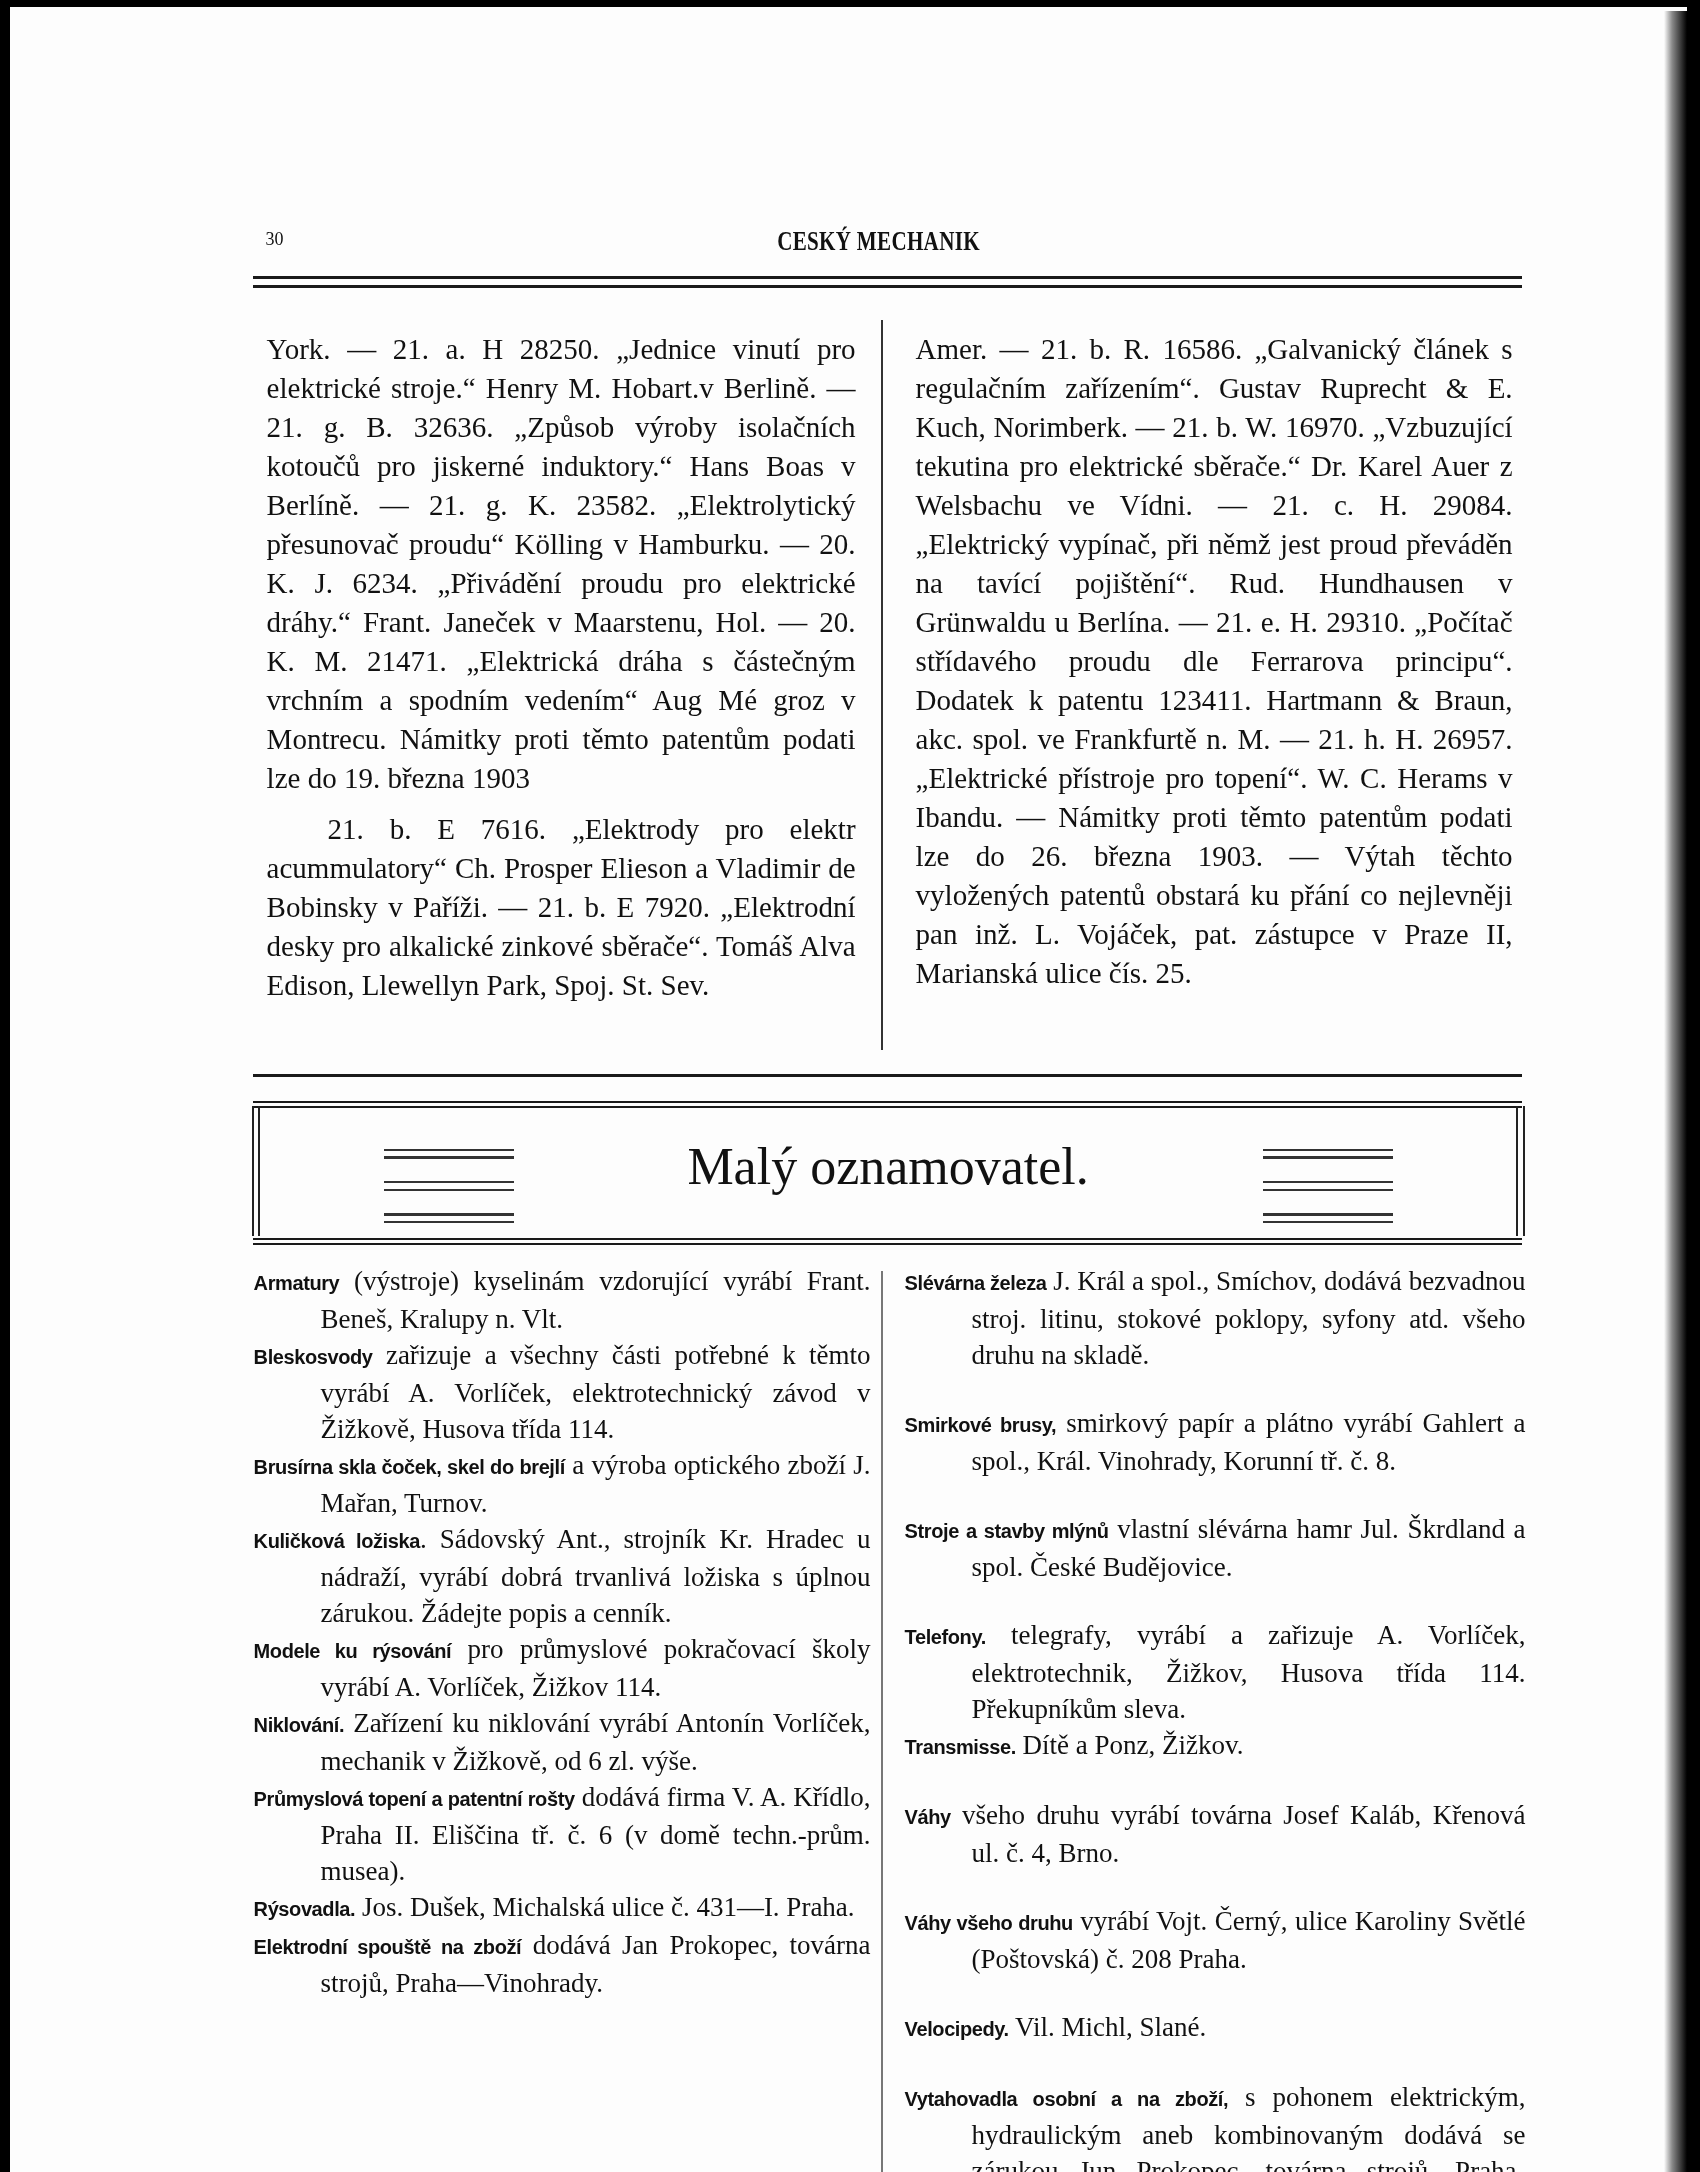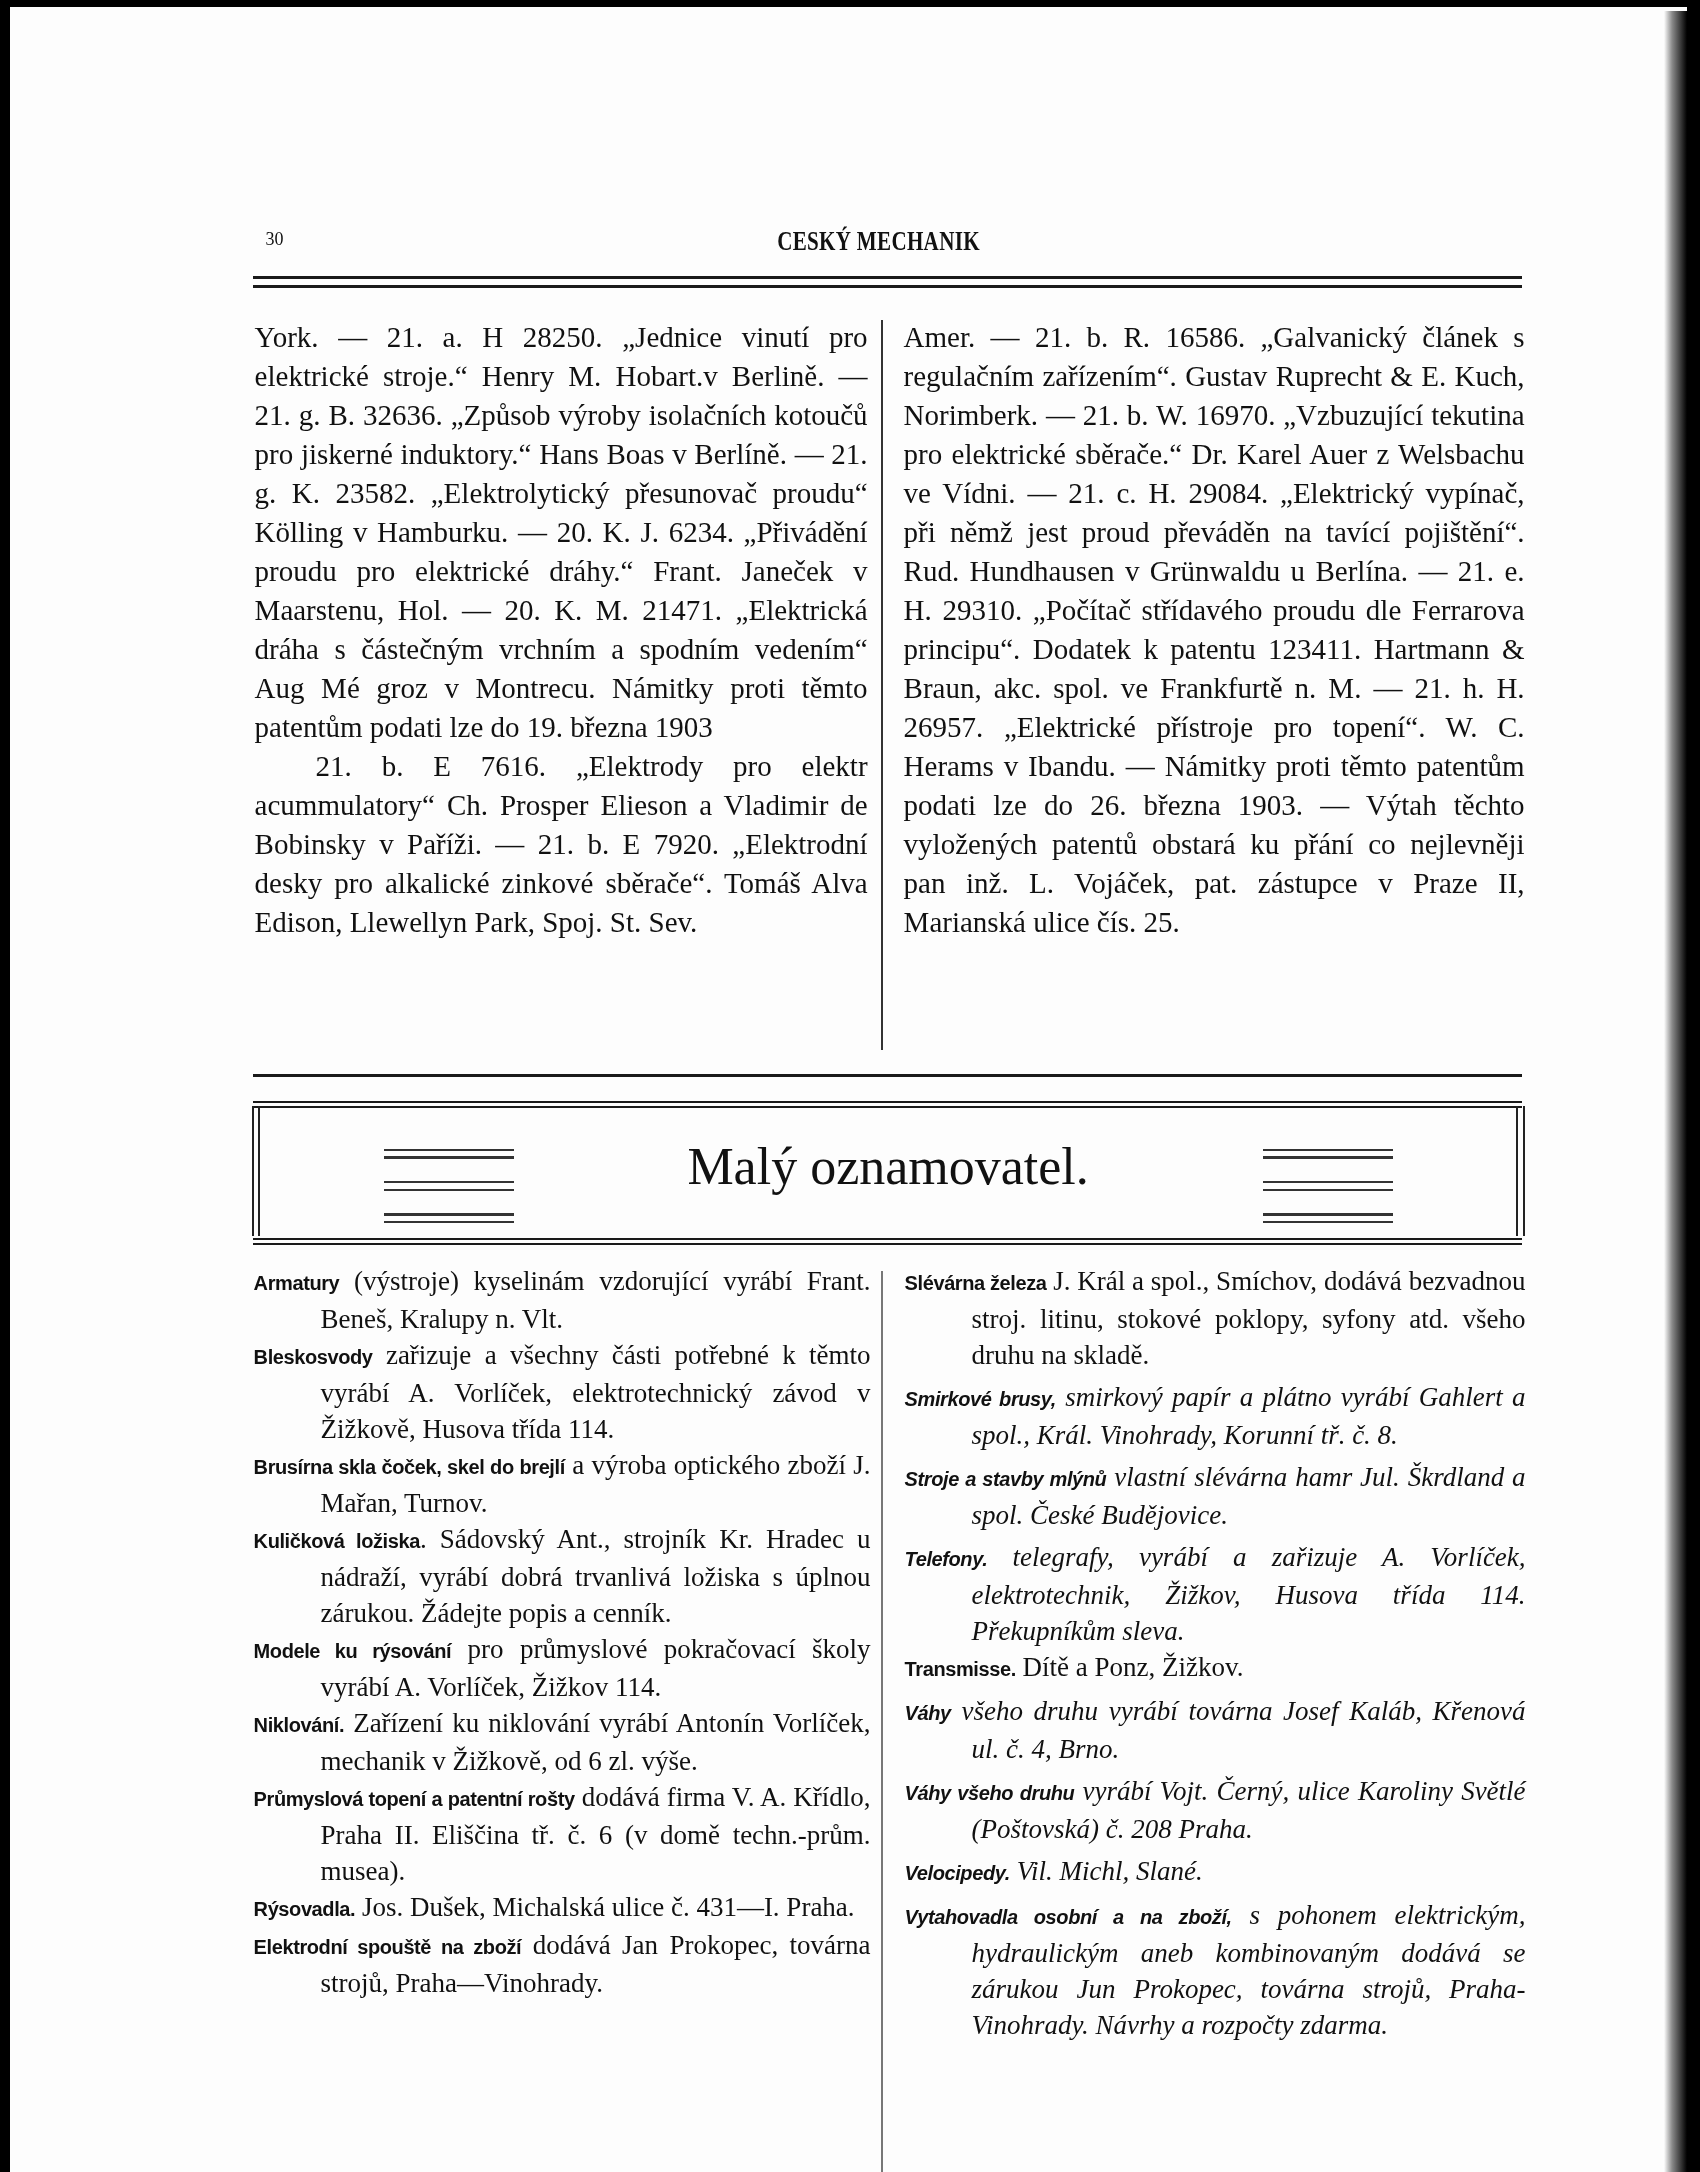--- a/index.html
+++ b/index.html
@@ -16,21 +16,21 @@
   .serif { font-family: "Liberation Serif", "DejaVu Serif", serif; color: #111; }
 
   
   .hdr-num  { position: absolute; left: 256px; top: 222px; font-size: 18px; }
   .hdr-title{ position: absolute; left: 521px; width: 695px; top: 219px; text-align: center;
               font-size: 27px; font-weight: bold; letter-spacing: 0.4px; transform: scaleX(0.78); }
   .rule { position: absolute; height: 3px; background: #1a1a1a; }
 
   
   .col { position: absolute; font-size: 29px; line-height: 39px; text-align: justify; }
-  .col p { margin: 0; }
+  .col p { margin: 12px; }
   .col-left  { left: 245px; top: 311px; width: 613px; }
   .col-right { left: 894px; top: 311px; width: 621px; }
   .vline { position: absolute; width: 2.6px; background: #333; }
 
   
   .banner { position: absolute; left: 242px; top: 1099px; width: 1269px; height: 130px;
             border-left: 2.6px solid #222; border-right: 2.6px solid #222; }
   .banner::before, .banner::after { content: ""; position: absolute; top: 0; bottom: 0; width: 2.2px; background: #222; }
   .banner::before { left: 4.3px; }
   .banner::after  { right: 4.3px; }
@@ -40,21 +40,21 @@
   .deco i { display: block; height: 2.2px; background: #333; margin-bottom: 5.2px; }
   .deco i:nth-child(2n) { margin-bottom: 22.6px; }
 
   
   .ads { position: absolute; font-size: 27px; line-height: 36px; }
   .ads-left  { left: 244px; top: 1256px; width: 617px; }
   .ads-right { left: 895px; top: 1256px; width: 621px; }
   .ad { margin: 0 0 0 0; padding-left: 67px; text-indent: -67px; text-align: justify; }
   .ad .kw { font-family: "Liberation Sans", "DejaVu Sans", sans-serif; font-weight: bold;
             font-size: 20px; letter-spacing: -0.4px; }
-  .gap { margin-top: 6px; font-style: italic; }
+  .gap { margin-top: 32px; }
 </style>
 </head>
 <body>
 
 <div class="page">
   <div class="spine"></div>
 
   <div class="hdr-num serif">30</div>
   <div class="hdr-title serif">CESKÝ MECHANIK</div>
   <div class="rule" style="left:243px; top:269px; width:1269px;"></div>

